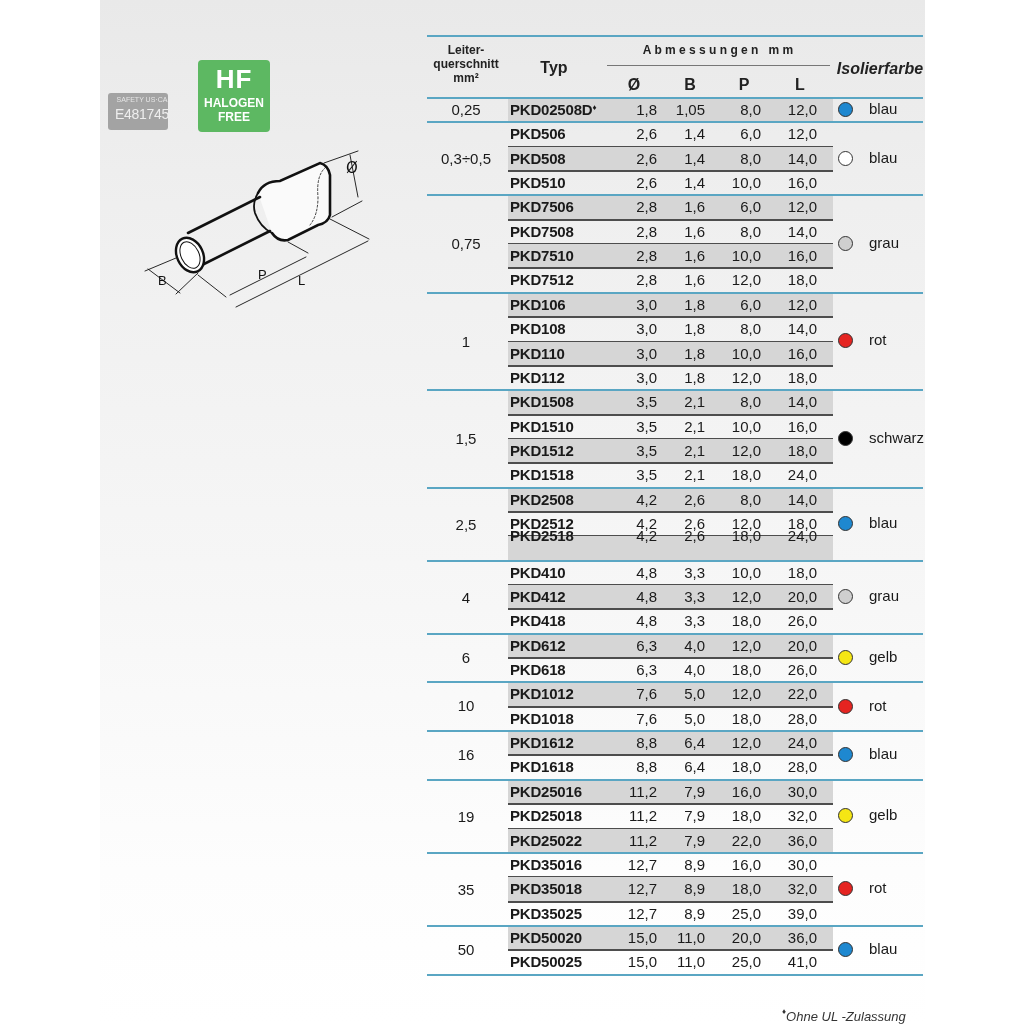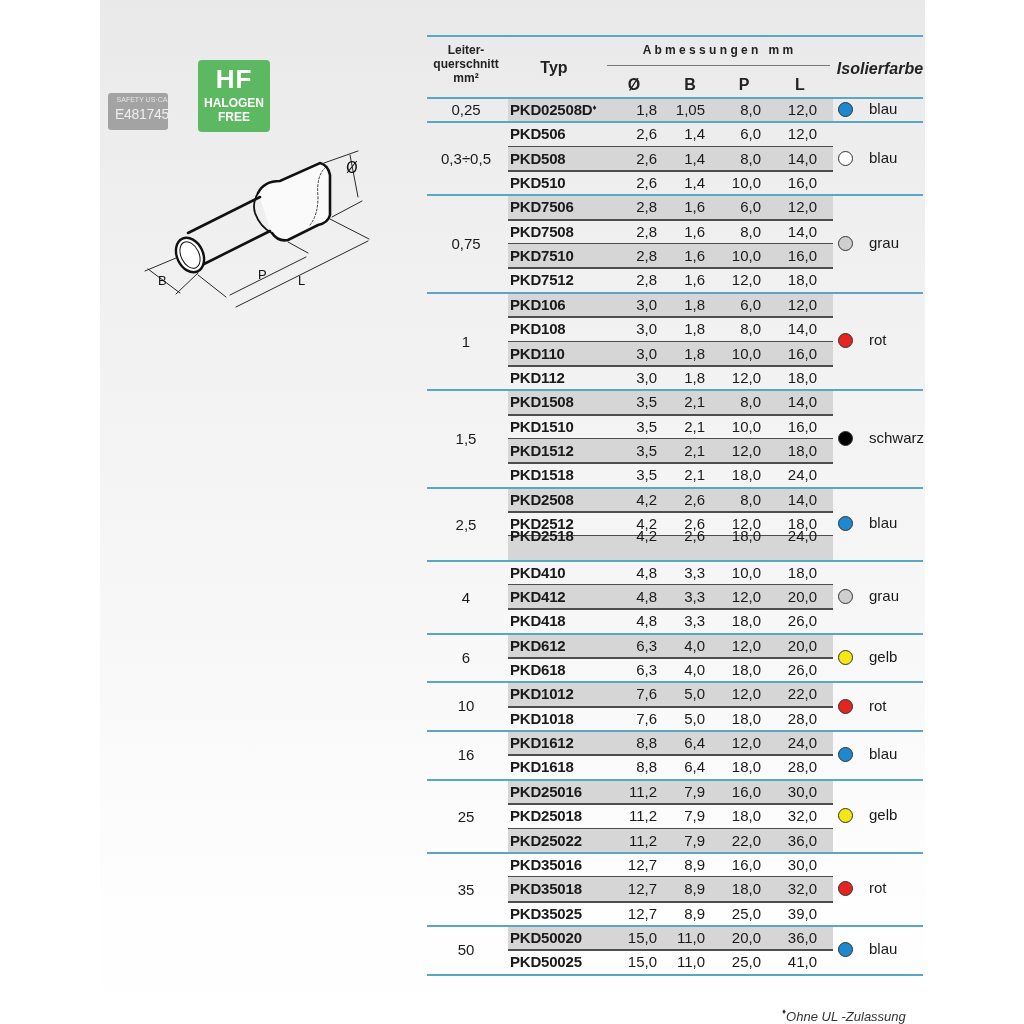--- a/index.html
+++ b/index.html
@@ -438,21 +438,21 @@
     </div>
     <div class="rowsep" style="top: 827.5px;"></div>
     <div class="shade" style="top: 828.5px; height: 24.35px;"></div>
     <div class="row" style="top: 828.5px;">
       <div class="cell c-typ"><span>PKD25022</span></div>
       <div class="cell c-d">11,2</div>
       <div class="cell c-b">7,9</div>
       <div class="cell c-p">22,0</div>
       <div class="cell c-l">36,0</div>
     </div>
-    <div class="grp-q" style="top: 779.8px; height: 73.05px; line-height: 73.05px;">25</div>
+    <div class="grp-q" style="top: 779.8px; height: 73.05px; line-height: 73.05px;">19</div>
     <div class="grp-color" style="top: 779.8px; height: 73.05px;">
       <div class="dot" style="top:28.525000000000034px; background:#f5e614;"></div>
       <div class="colname" style="top:26.525000000000034px;">gelb</div>
     </div>
     <div class="row" style="top: 852.85px;">
       <div class="cell c-typ"><span>PKD35016</span></div>
       <div class="cell c-d">12,7</div>
       <div class="cell c-b">8,9</div>
       <div class="cell c-p">16,0</div>
       <div class="cell c-l">30,0</div>

